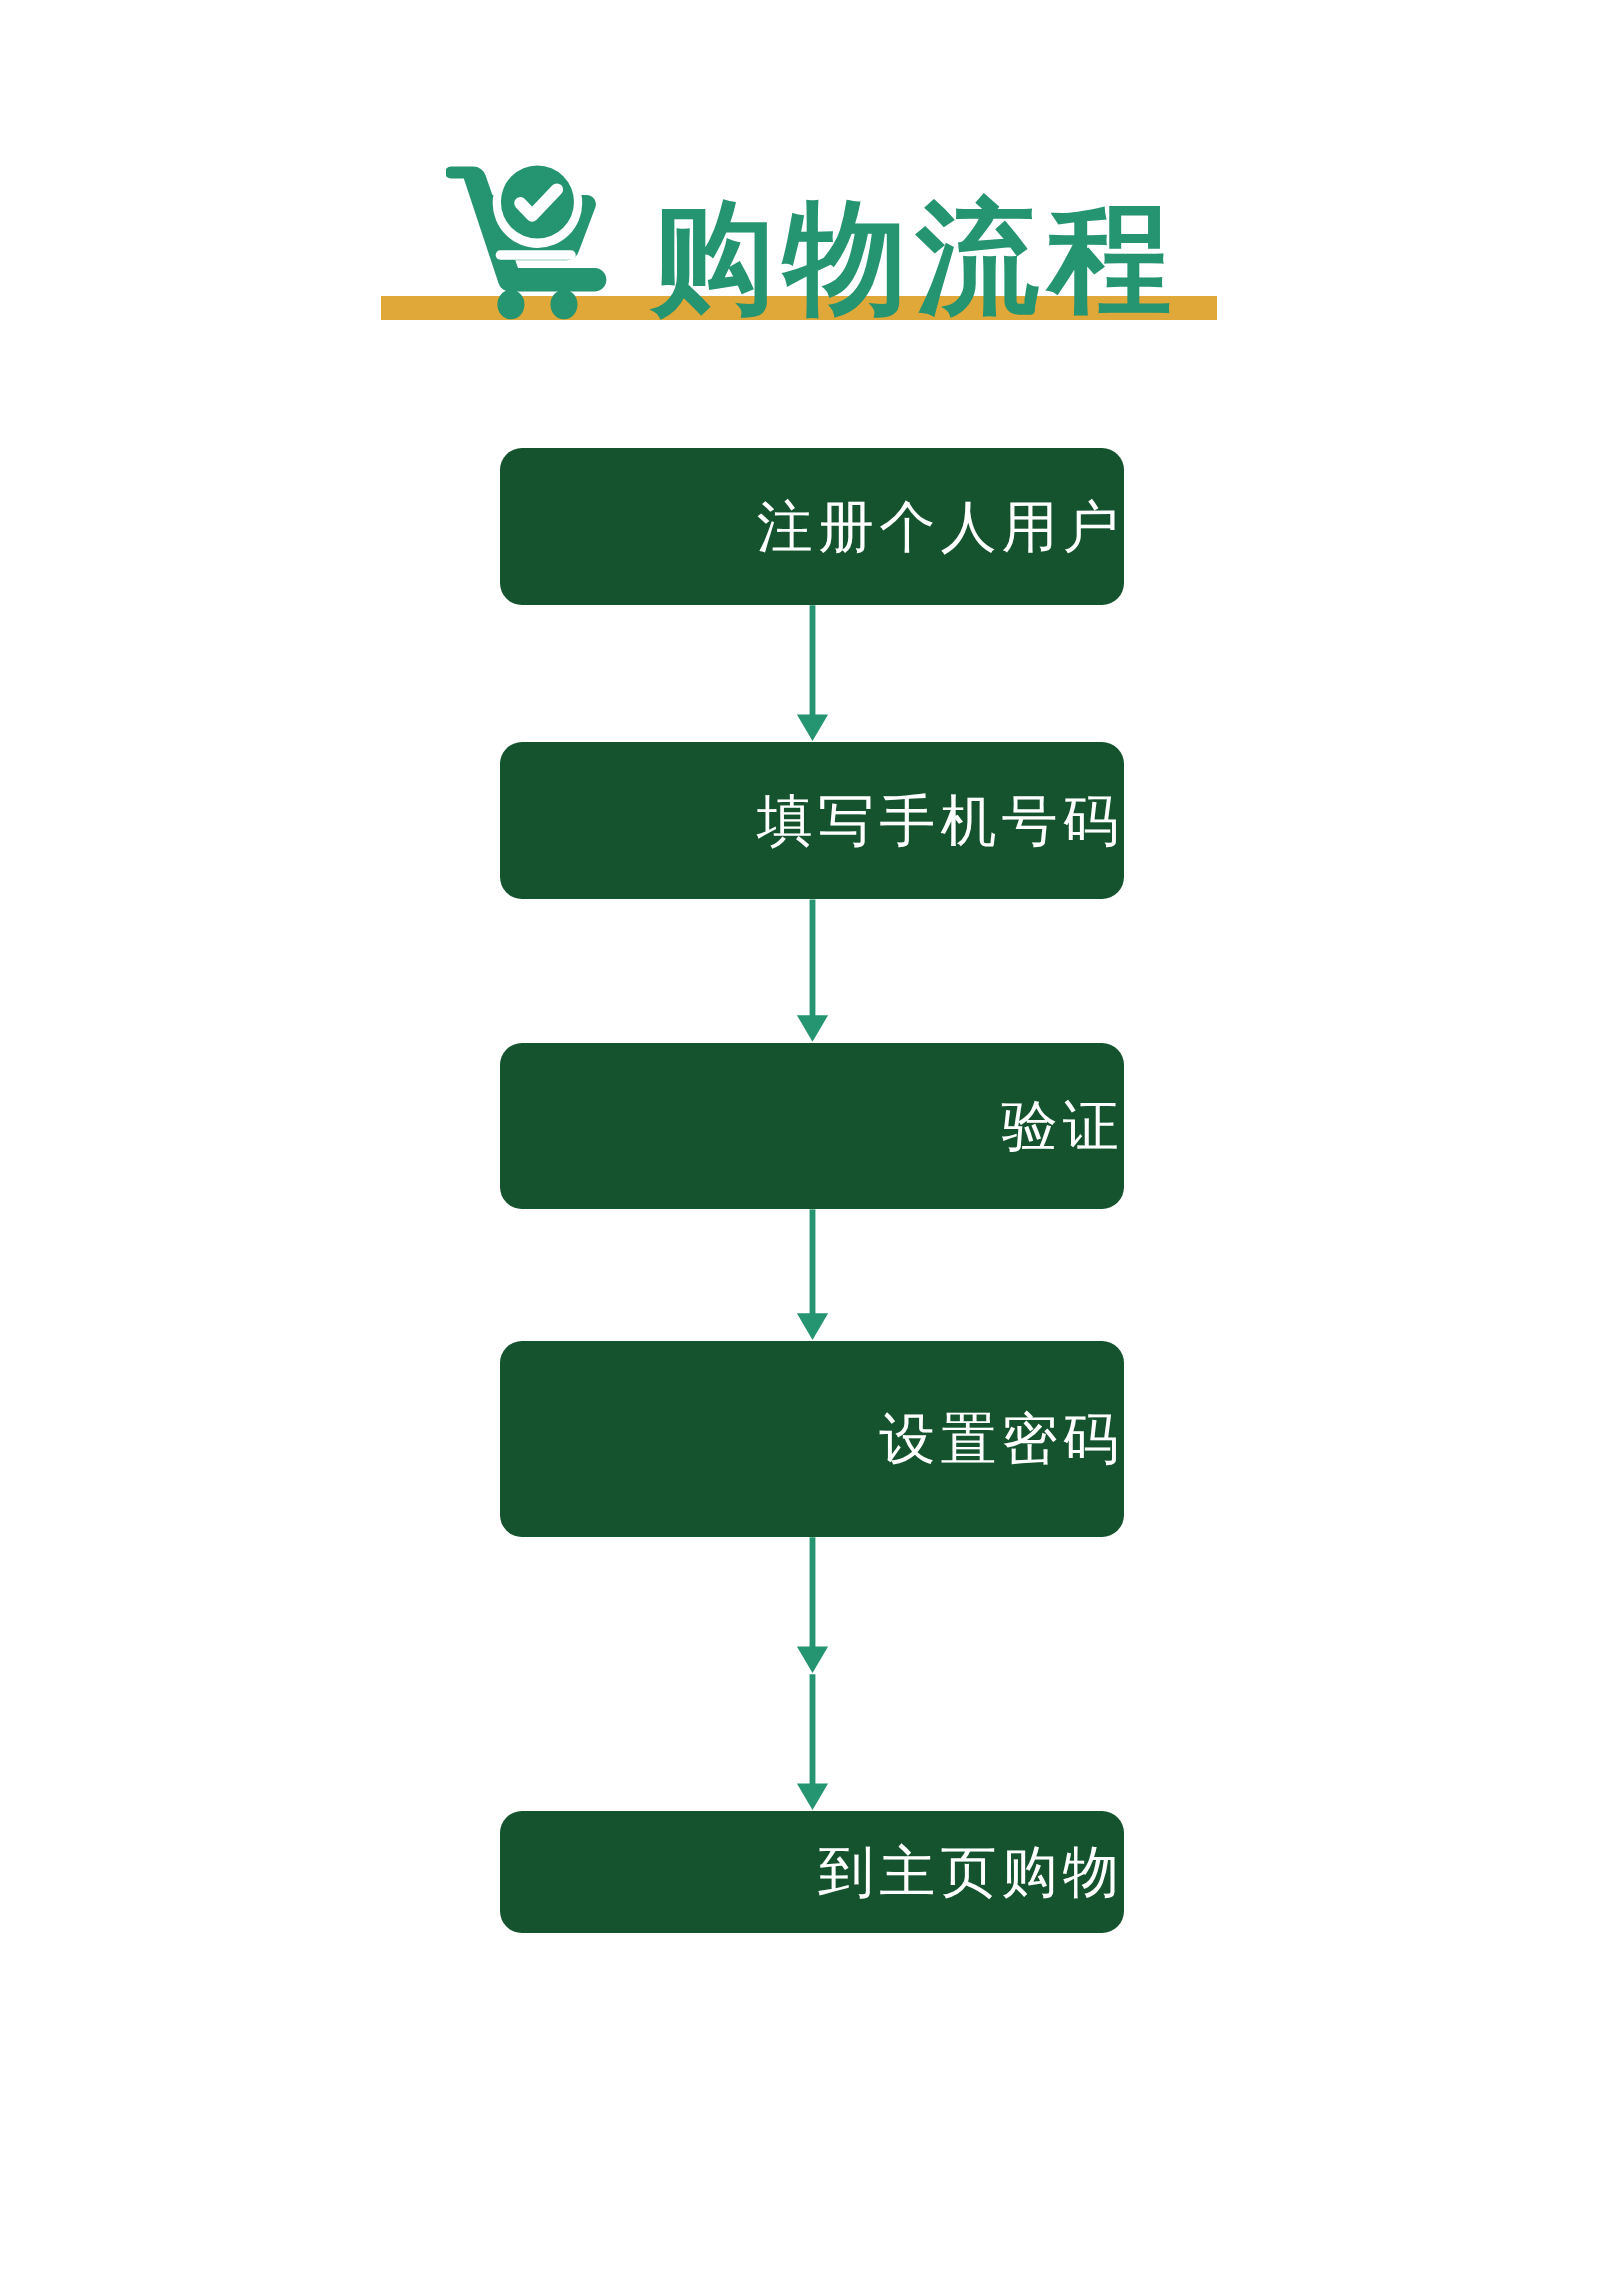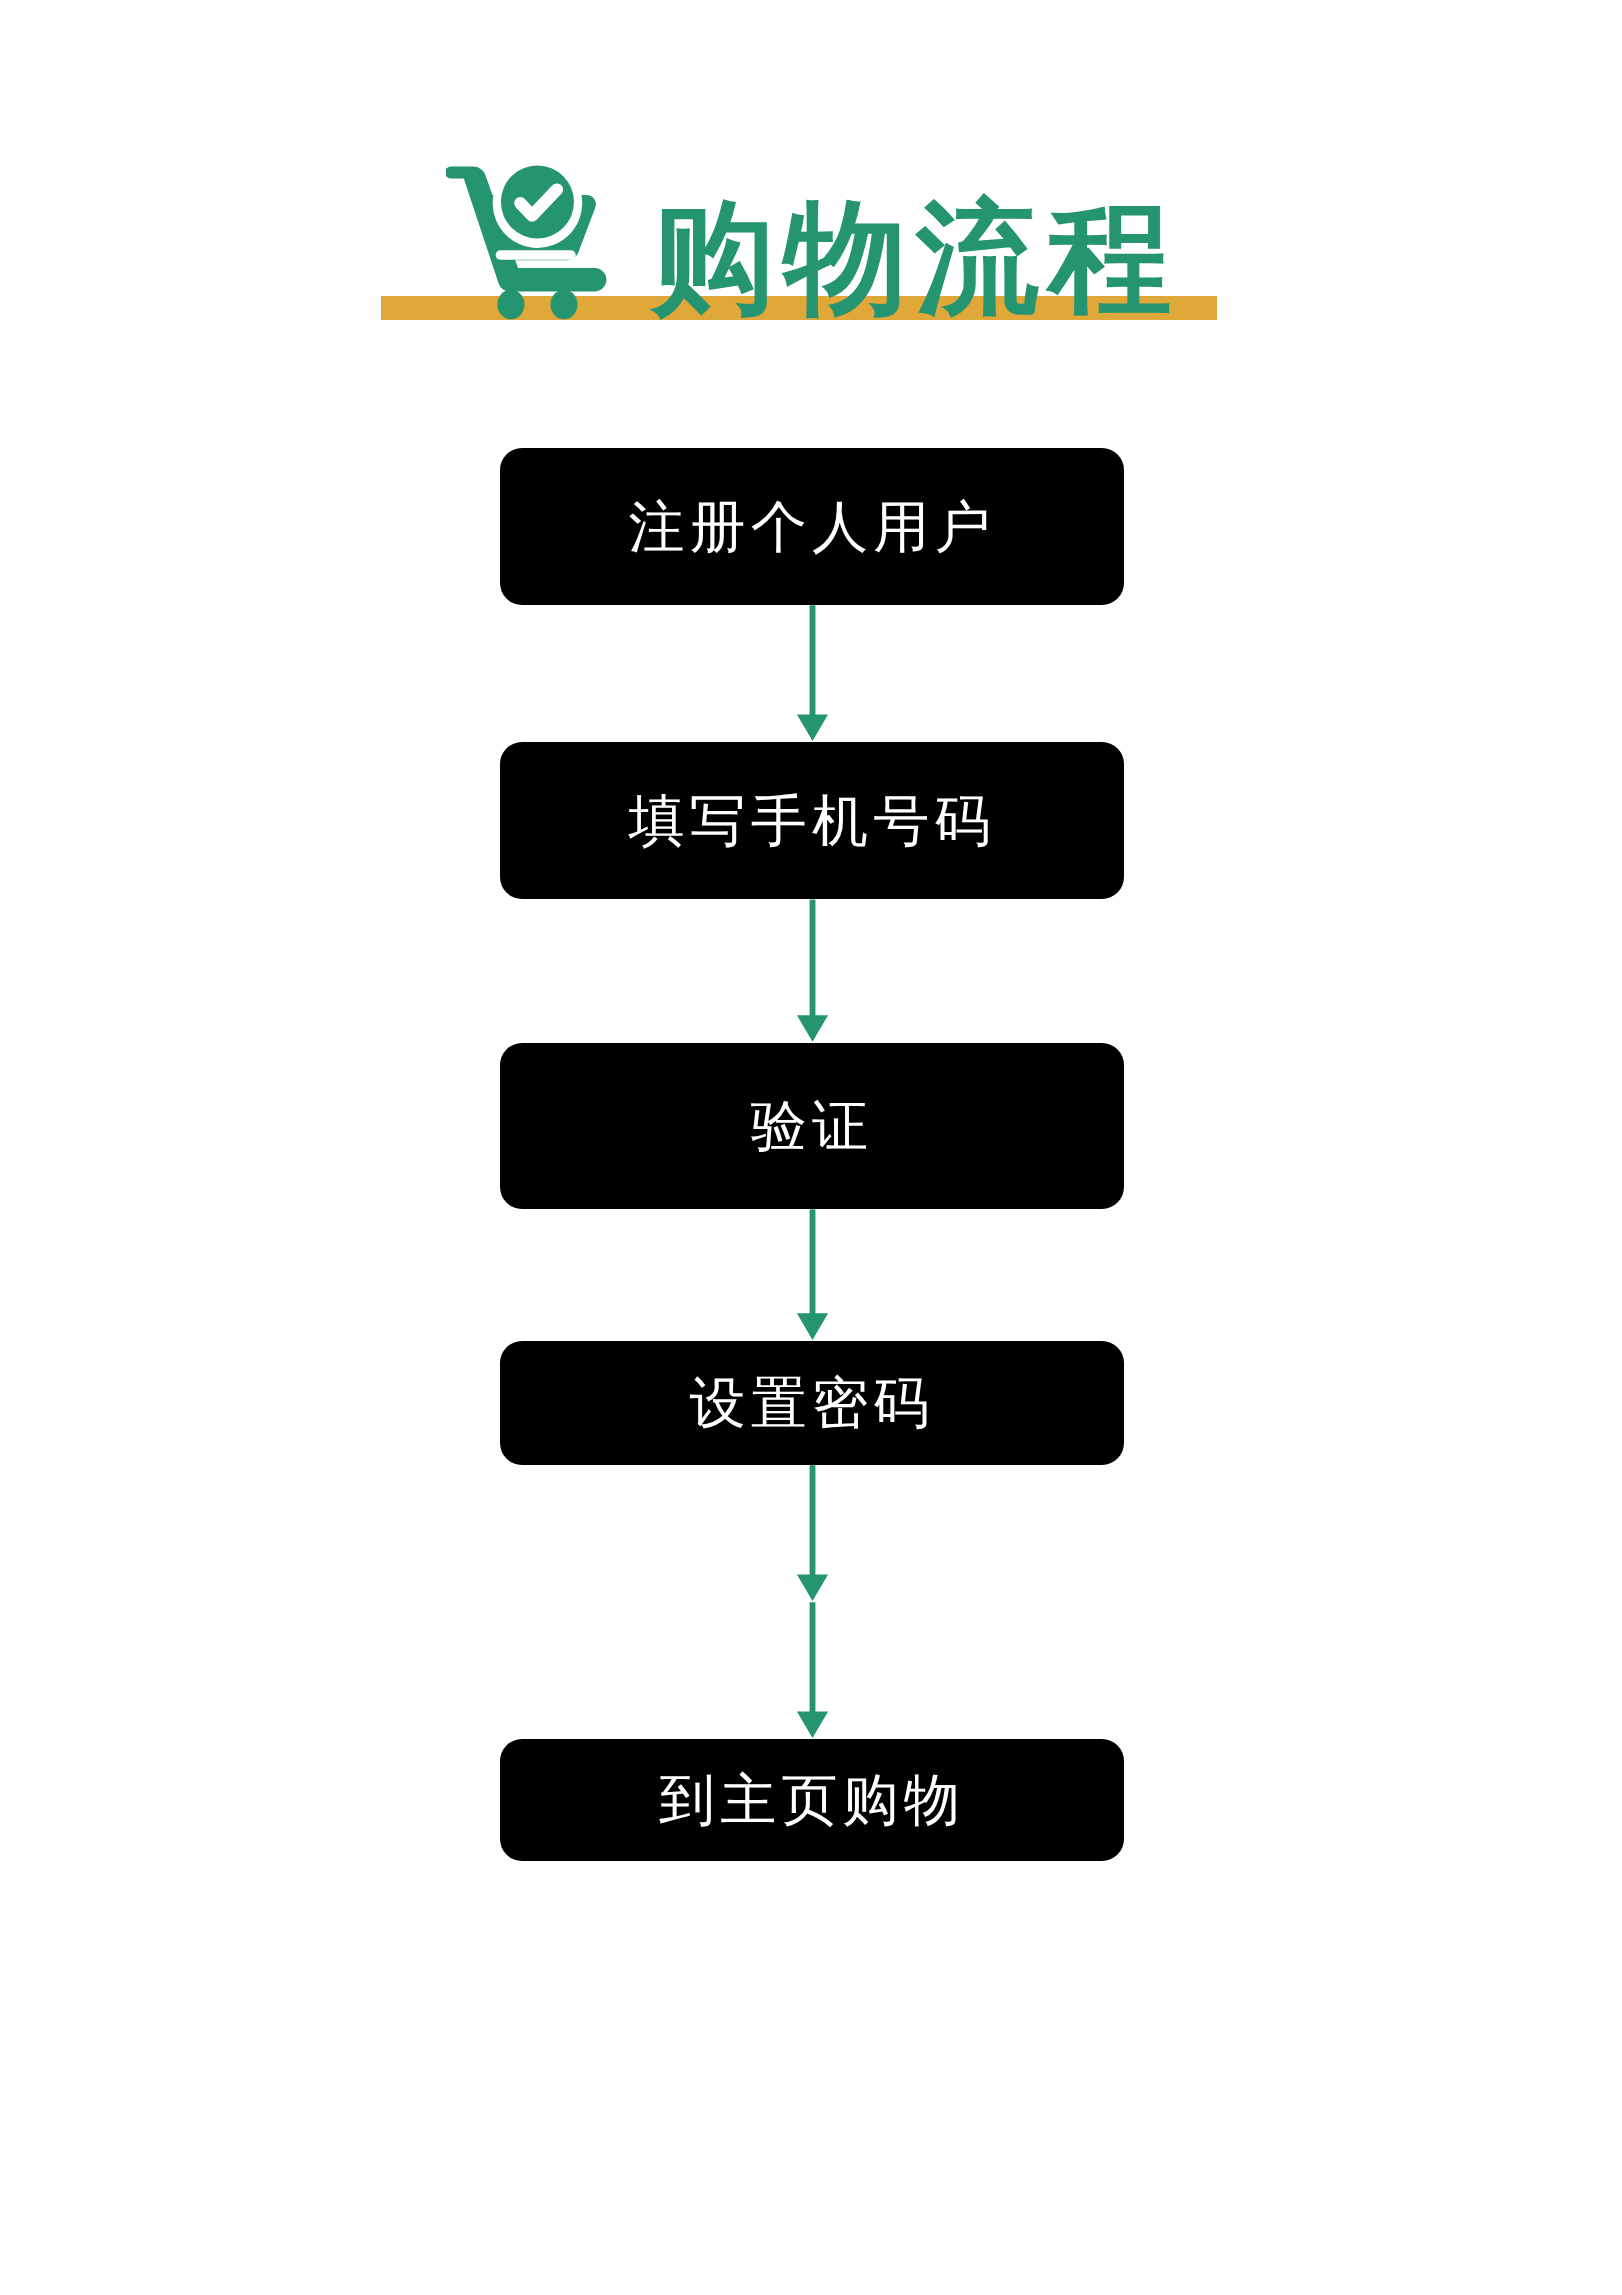--- a/index.html
+++ b/index.html
@@ -60,46 +60,46 @@
 
   
   .flow {
     position: absolute;
     left: 500px;
     top: 448px;
     width: 624px;
   }
   .flow-node {
     width: 624px;
-    background: #000000;
+    background: #14532d;
     border-radius: 22px;
     display: flex;
     align-items: center;
-    justify-content: center;
+    justify-content: flex-end;
     box-sizing: border-box;
   }
   .flow-node-label {
     color: #ffffff;
     font-size: 56px;
     line-height: 1;
     letter-spacing: 5.2px;
     white-space: nowrap;
   }
   .flow-connector {
     width: 624px;
     display: flex;
     justify-content: center;
     align-items: flex-start;
   }
   .flow-connector svg { display: block; }
 
   
   .h240 { height: 157px; }
   .h253 { height: 166px; }
-  .h245 { height: 124px; }
+  .h245 { height: 196px; }
   .h255 { height: 122px; }
   .g210 { height: 137px; }
   .g220 { height: 144px; }
   .g202 { height: 132px; }
   .g210b { height: 137px; }
   .g210c { height: 137px; }
 </style>
 </head>
 <body>
 

